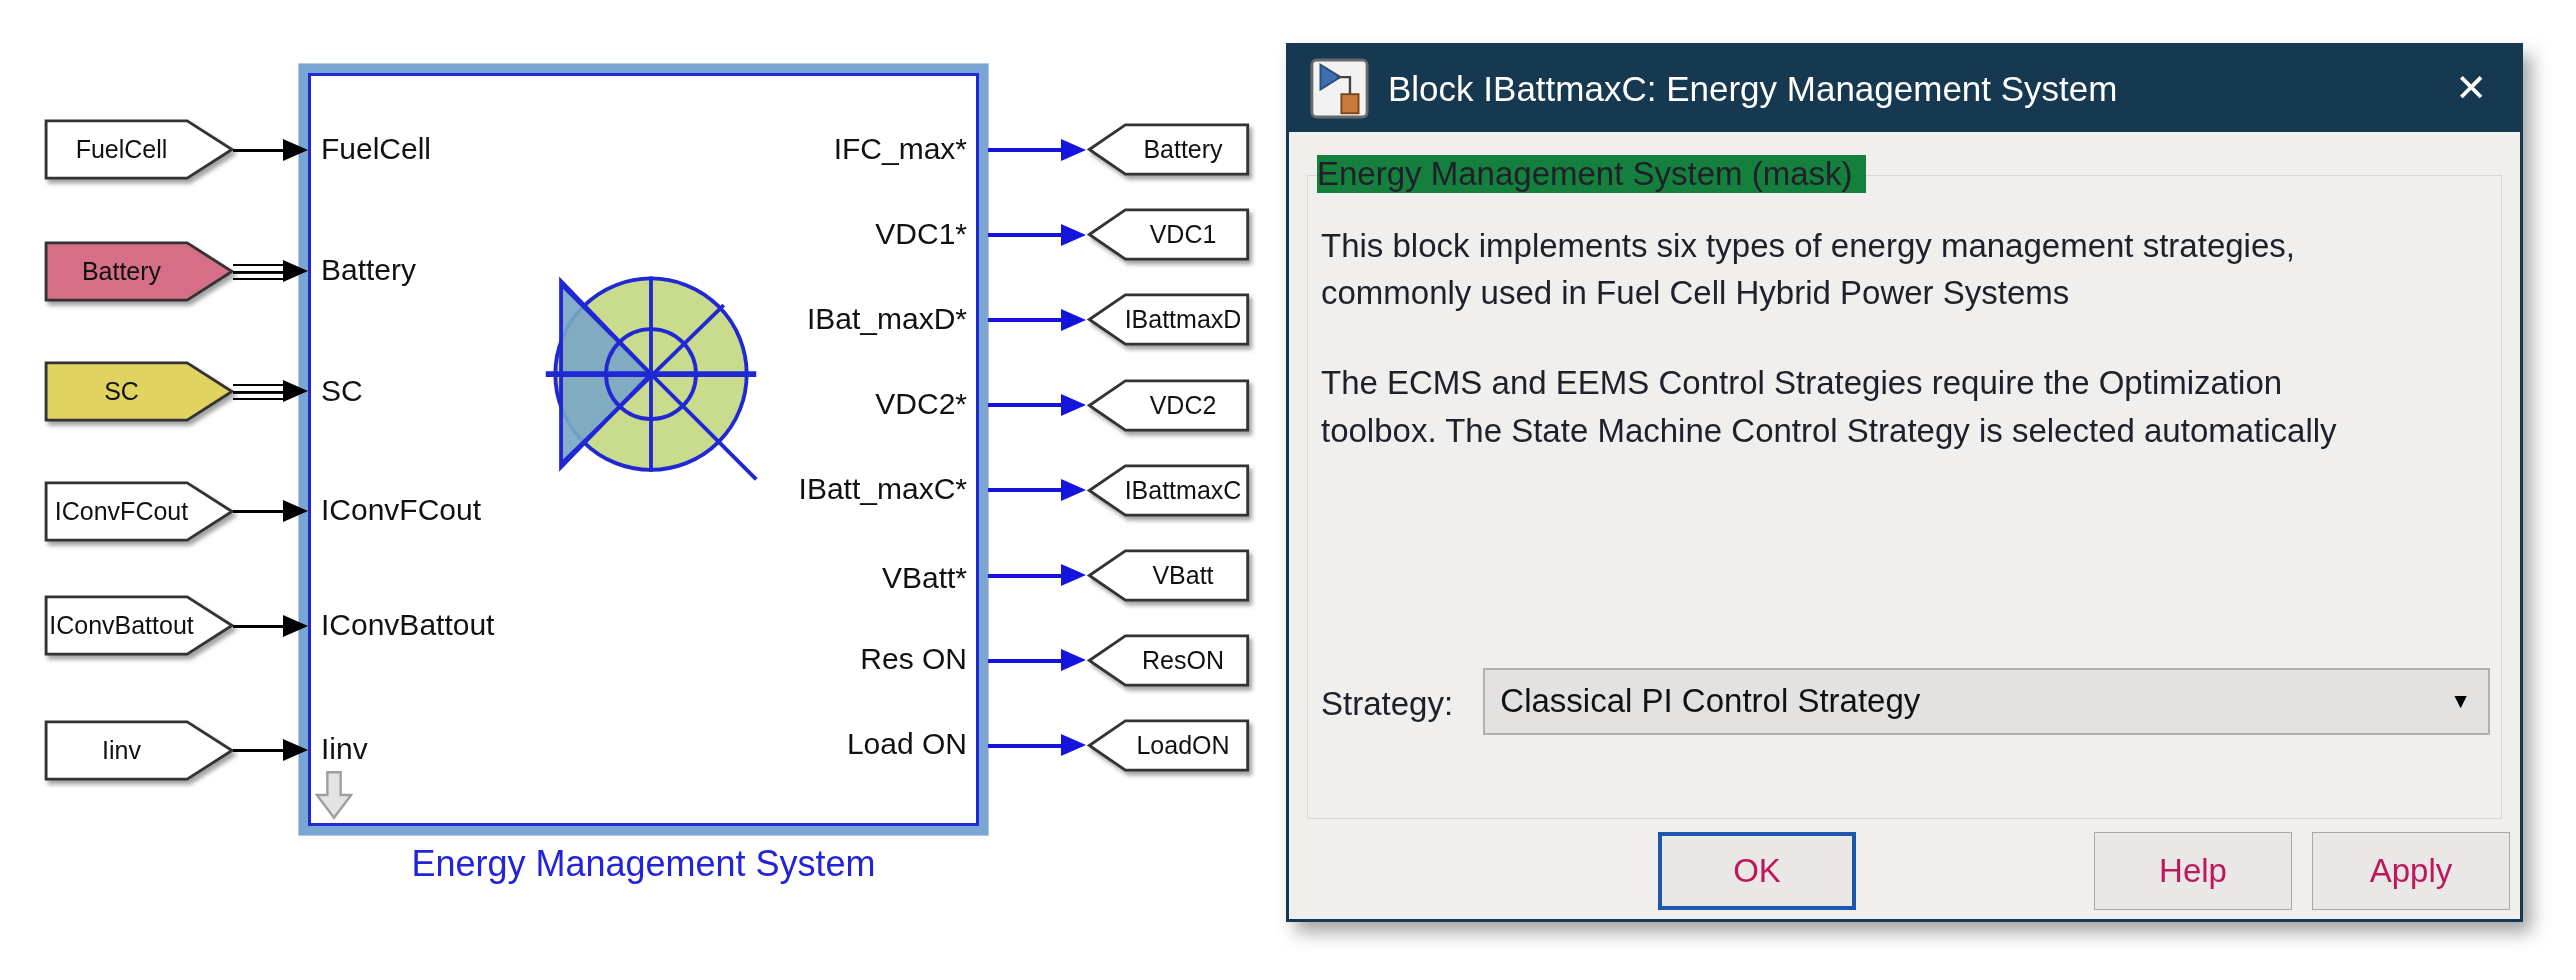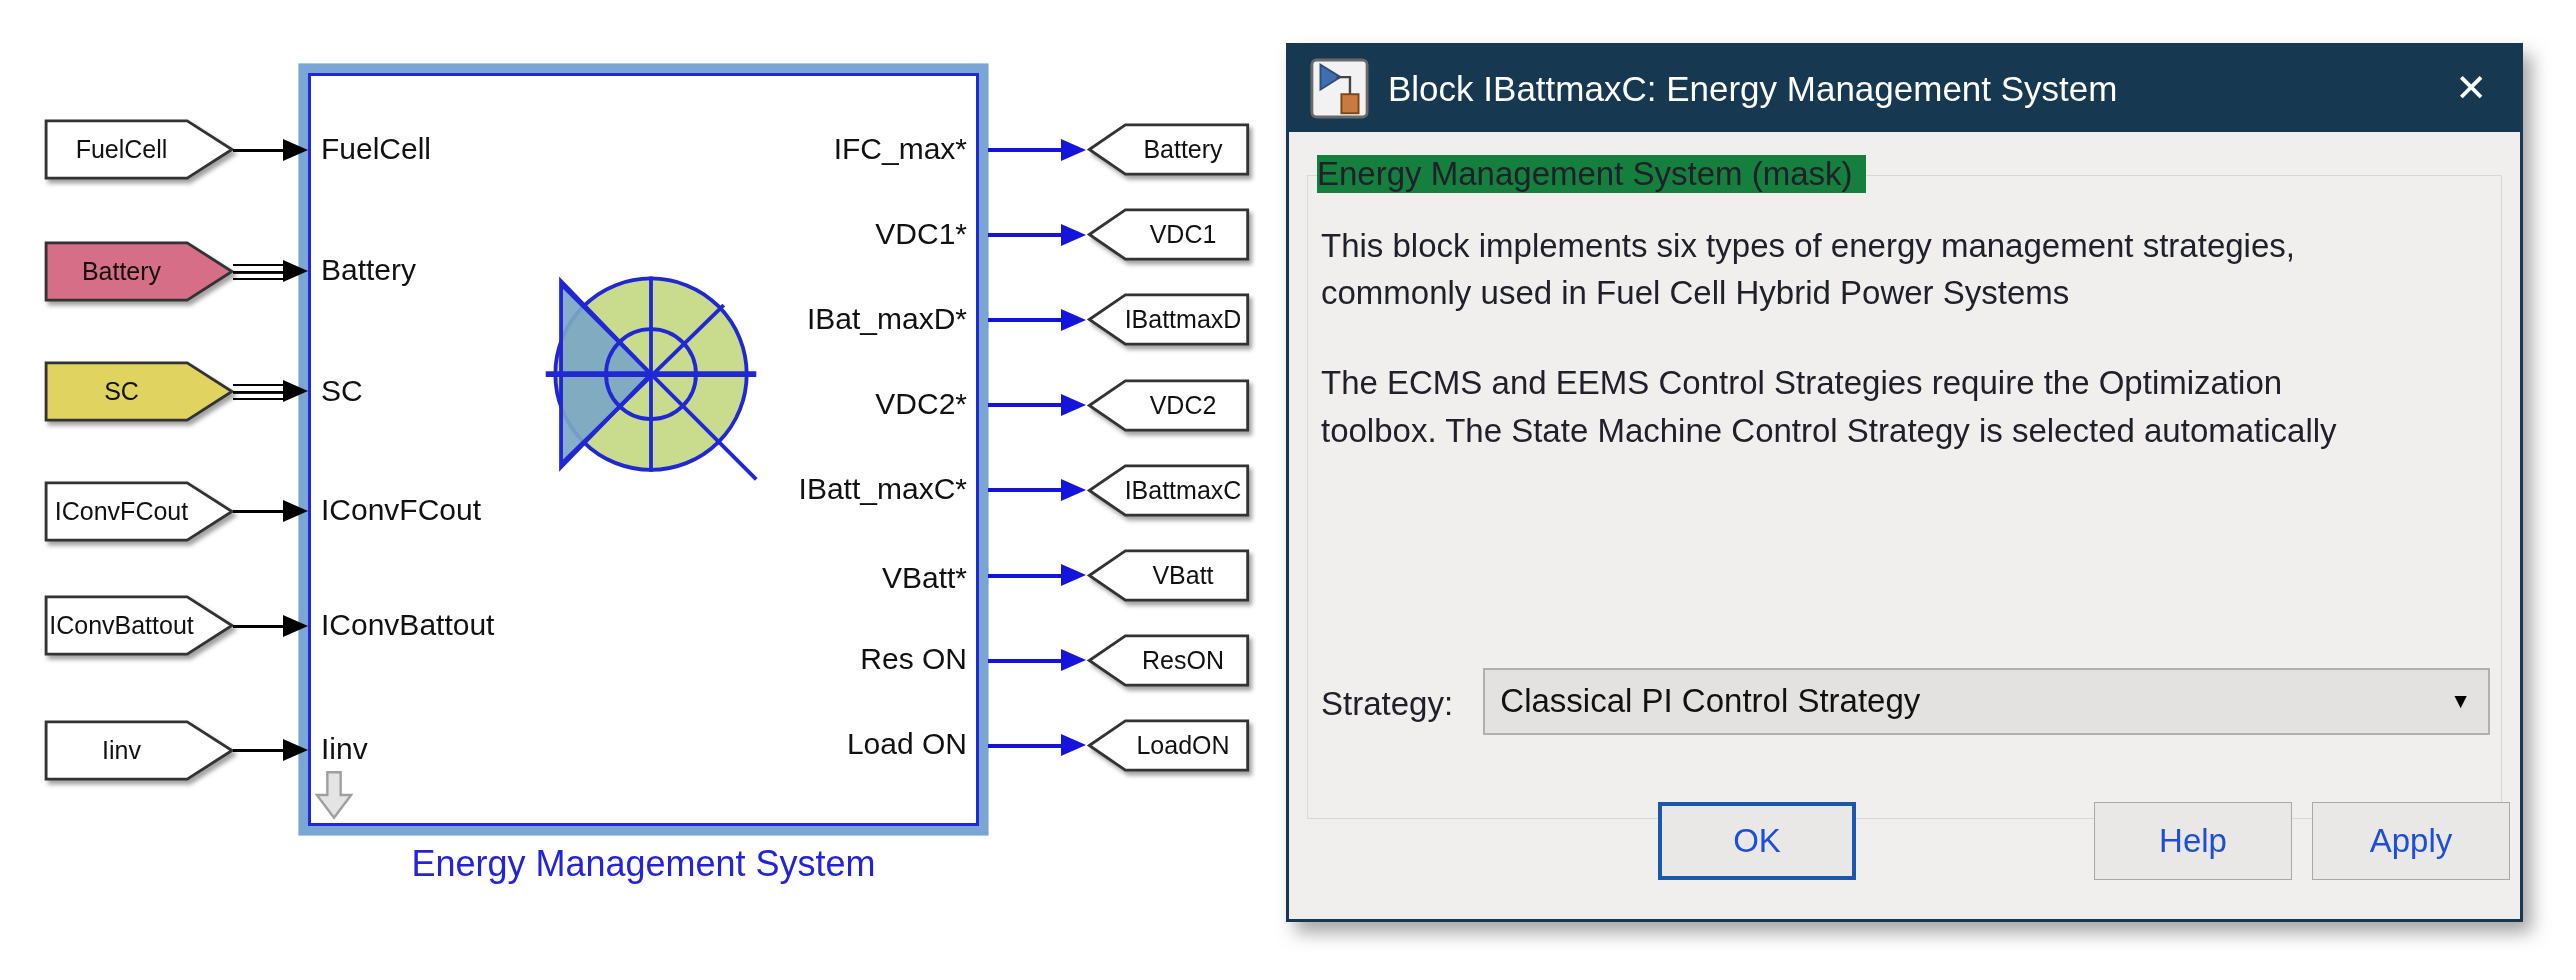--- a/index.html
+++ b/index.html
@@ -63,22 +63,22 @@
   .strategy-label{position:absolute;left:32px;top:639px;font-size:33px;color:#20202a;}
   .dropdown{
     position:absolute;left:194px;top:622px;width:1007px;height:67px;box-sizing:border-box;
     background:#e3e2e0;border:2.9px solid #b1b0ae;font-size:33px;color:#111;
     line-height:61px;padding-left:15.3px;white-space:nowrap;
   }
   .dropdown .caret{
     position:absolute;right:17px;top:0;line-height:61px;font-size:21px;color:#000;
   }
   .btn{
-    position:absolute;top:756px;width:198px;height:78px;box-sizing:border-box;
-    background:#e9e8e6;border:1.9px solid #a9a8a6;font-size:33px;color:#1d4ed8;
+    position:absolute;top:786px;width:198px;height:78px;box-sizing:border-box;
+    background:#e9e8e6;border:1.9px solid #a9a8a6;font-size:33px;color:#be185d;
     display:flex;align-items:center;justify-content:center;
   }
   .btn.default{border:4.8px solid #1a57ad;}
 </style>
 </head>
 <body>
 
 <div class="abs ems-block"></div>
 
 <div class="abs" style="left:540px;top:266px;">

